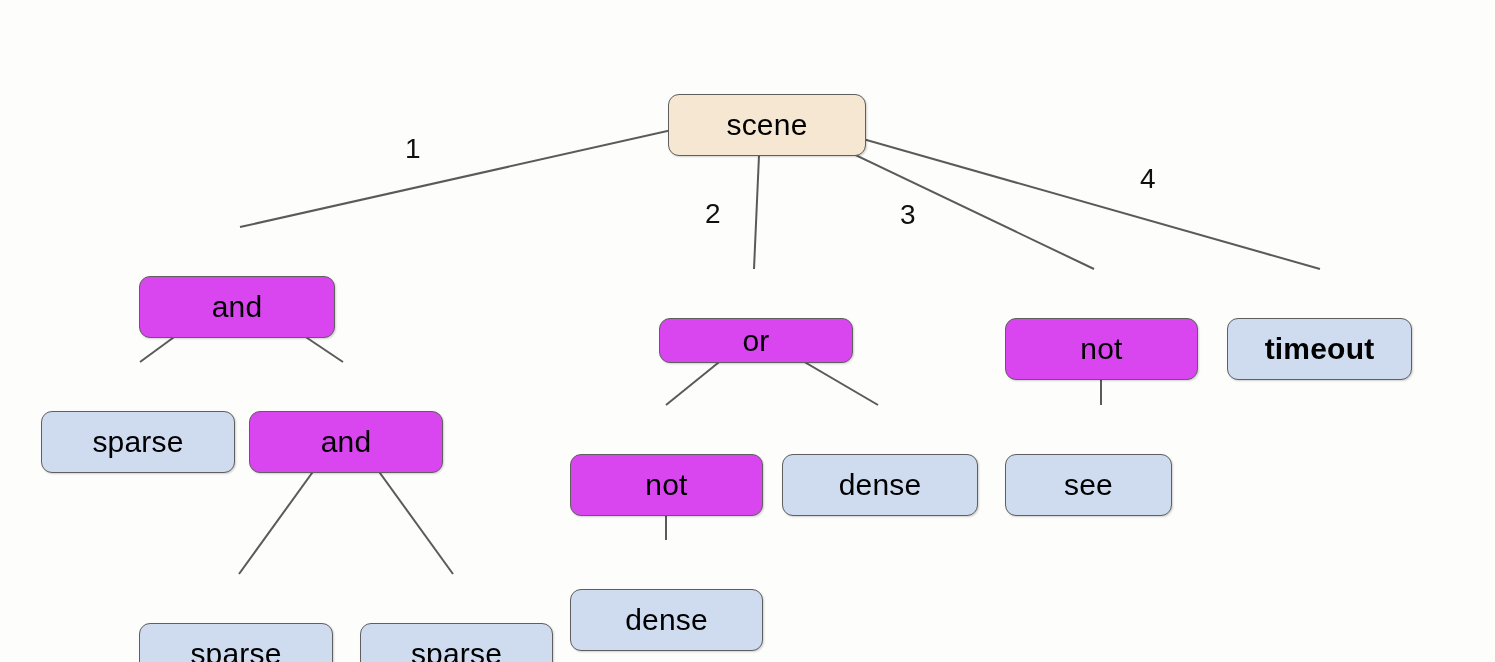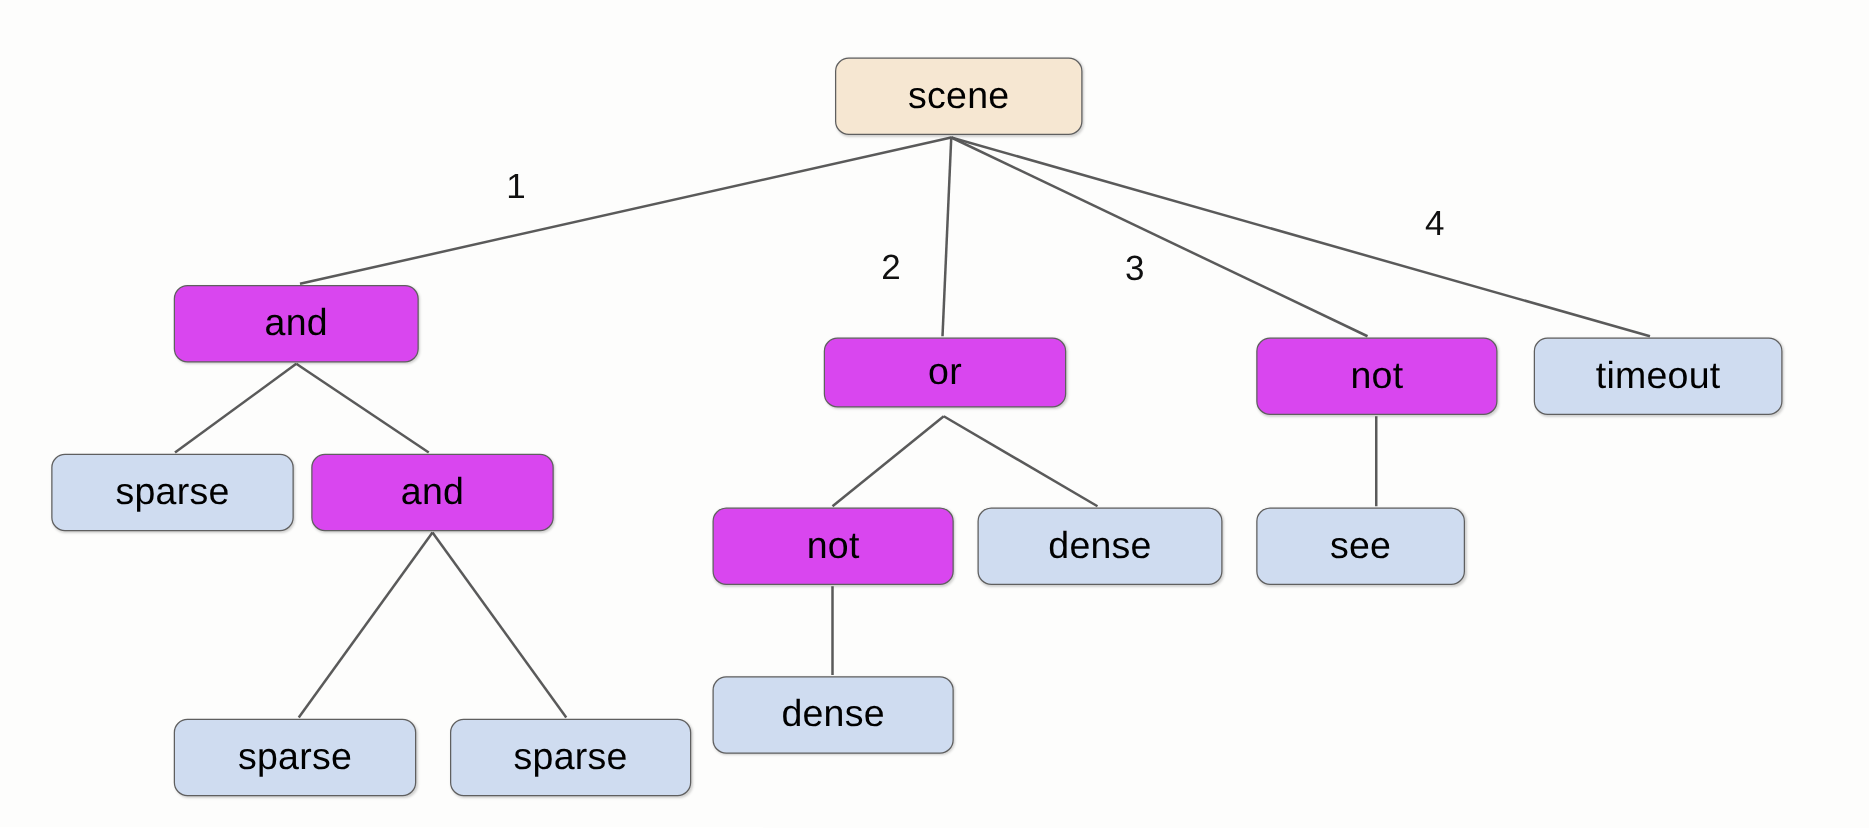--- a/index.html
+++ b/index.html
@@ -28,20 +28,21 @@
     box-sizing: border-box;
     border: 1.6px solid #5f5f5f;
     border-radius: 11px;
     display: flex;
     align-items: center;
     justify-content: center;
     font-size: 30px;
     color: #000000;
     letter-spacing: 0.2px;
     box-shadow: 1px 1px 2px rgba(0,0,0,0.18);
+    margin-top: 48px;
   }
   .node-root   { background: #f6e7d2; }
   .node-op     { background: #d946ef; }
   .node-leaf   { background: #cfdcf0; }
   .edge-label {
     position: absolute;
     font-size: 28px;
     color: #101010;
     line-height: 1;
     white-space: nowrap;
@@ -63,23 +64,23 @@
       <line x1="346" y1="426" x2="453" y2="574" stroke="#5a5a5a" stroke-width="2"></line>
       <line x1="755" y1="333" x2="666" y2="405" stroke="#5a5a5a" stroke-width="2"></line>
       <line x1="755" y1="333" x2="878" y2="405" stroke="#5a5a5a" stroke-width="2"></line>
       <line x1="666" y1="469" x2="666" y2="540" stroke="#5a5a5a" stroke-width="2"></line>
       <line x1="1101" y1="333" x2="1101" y2="405" stroke="#5a5a5a" stroke-width="2"></line>
     </svg>
 
   <div id="node-layer">
       <div class="node node-root" style="left: 668px; top: 46px; width: 198px; height: 62px;">scene</div>
       <div class="node node-op" style="left: 139px; top: 228px; width: 196px; height: 62px;">and</div>
-      <div class="node node-op" style="left: 659px; top: 270px; width: 194px; height: 56px;">or</div>
+      <div class="node node-op" style="left: 659px; top: 270px; width: 194px; height: 45px;">or</div>
       <div class="node node-op" style="left: 1005px; top: 270px; width: 193px; height: 62px;">not</div>
-      <div class="node node-leaf" style="left: 1227px; top: 270px; width: 199px; height: 62px;">timeout</div>
+      <div class="node node-leaf" style="left: 1227px; top: 270px; width: 185px; height: 62px; font-weight: bold;">timeout</div>
       <div class="node node-leaf" style="left: 41px; top: 363px; width: 194px; height: 62px;">sparse</div>
       <div class="node node-op" style="left: 249px; top: 363px; width: 194px; height: 62px;">and</div>
       <div class="node node-op" style="left: 570px; top: 406px; width: 193px; height: 62px;">not</div>
       <div class="node node-leaf" style="left: 782px; top: 406px; width: 196px; height: 62px;">dense</div>
       <div class="node node-leaf" style="left: 1005px; top: 406px; width: 167px; height: 62px;">see</div>
       <div class="node node-leaf" style="left: 570px; top: 541px; width: 193px; height: 62px;">dense</div>
       <div class="node node-leaf" style="left: 139px; top: 575px; width: 194px; height: 62px;">sparse</div>
       <div class="node node-leaf" style="left: 360px; top: 575px; width: 193px; height: 62px;">sparse</div>
     </div>
   <div id="label-layer">

